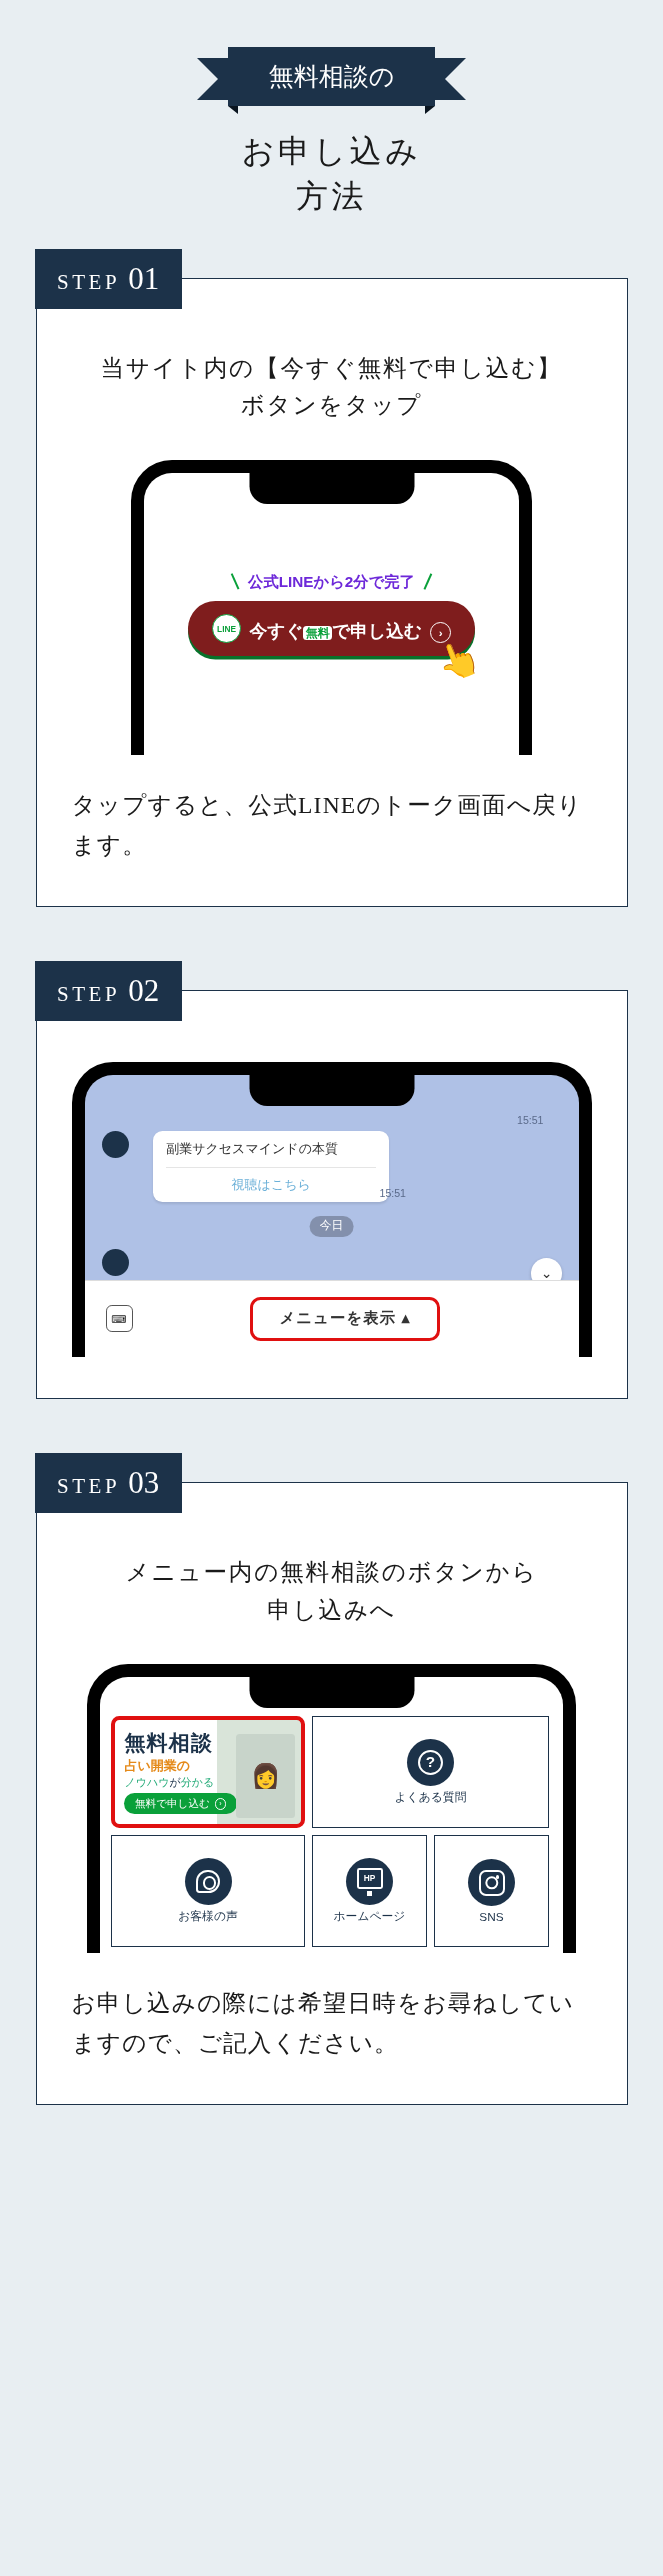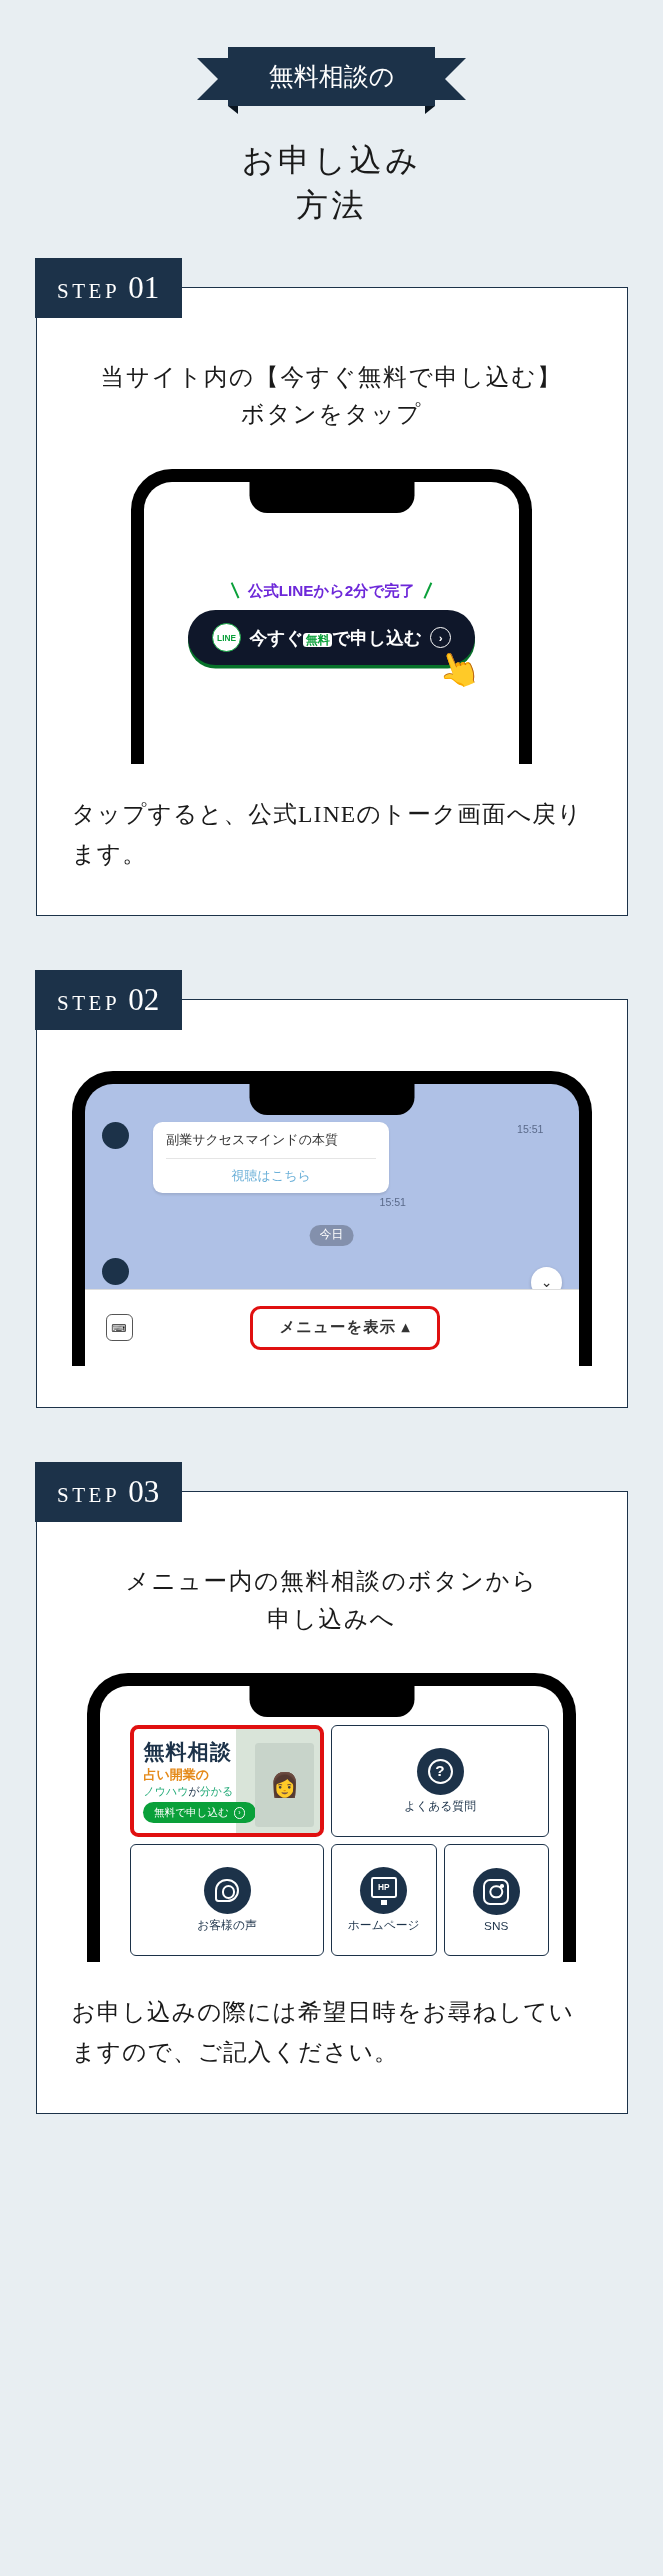--- a/index.html
+++ b/index.html
@@ -12,21 +12,21 @@
   padding-top: 47px;
 }
 .header { text-align: center; margin-bottom: 59px; }
 .ribbon {
   position: relative;
   display: inline-block;
   background: #1c3249;
   color: #fff;
   font-size: 25px;
   padding: 13px 41px;
-  margin-bottom: 32px;
+  margin-bottom: 23px;
 }
 .ribbon::before, .ribbon::after {
   content: "";
   position: absolute;
   top: 10.6px;
   width: 0; height: 0;
   border: 21px solid #1c3249;
   z-index: -1;
 }
 .ribbon::before { left: -31px; border-left-color: transparent; }
@@ -99,28 +99,28 @@
 .line-caption::before, .line-caption::after {
   content: "";
   position: absolute;
   top: 1.2px;
   width: 1.8px; height: 16.5px;
   background: #0aa03a;
 }
 .line-caption::before { left: 0; transform: rotate(-24deg); }
 .line-caption::after { right: 0; transform: rotate(24deg); }
 .cta-btn {
-  background: #0f172a;
+  background: #7f1d1d;
   color: #fff;
   border-radius: 35px;
   padding: 13px 23.6px;
   font-size: 17.7px;
   font-weight: bold;
   font-family: sans-serif;
-  display: flex; align-items: center; gap: 8.3px;
+  display: flex; align-items: flex-end; gap: 8.3px;
   box-shadow: 0 3.5px 0 #07722a;
   position: relative;
 }
 .cta-free { background: #fff; color: #0aa03a; border-radius: 3.5px; padding: 0 2.4px; font-size: 12px; }
 .cta-arrow {
   width: 21px; height: 21px; border-radius: 50%;
   border: 1.8px solid #fff;
   display: flex; align-items: center; justify-content: center;
   font-size: 11.8px;
 }
@@ -144,21 +144,21 @@
   width: 552px; height: 295px;
   background: #afc1e6;
   border: 13px solid #000;
   border-bottom: none;
   border-radius: 41px 41px 0 0;
   position: relative;
   overflow: hidden;
   font-family: sans-serif;
 }
 .chat-row { position: absolute; left: 17.7px; display: flex; gap: 7px; align-items: flex-start; }
-.chat-row.row1 { top: 38px; gap: 24px; }
+.chat-row.row1 { top: 56px; gap: 24px; }
 .chat-row.row2 { top: 136px; }
 .avatar { width: 27px; height: 27px; border-radius: 50%; background: #1c3249; }
 .bubble {
   background: #fff; border-radius: 9.4px;
   padding: 9.4px 13px 0; width: 236px;
   box-shadow: 0 1.2px 2.4px rgba(0,0,0,.1);
 }
 .bubble-title { font-size: 13px; color: #333; margin-bottom: 8.3px; }
 .bubble-link { text-align: center; color: #6bb0d8; font-size: 13px; padding: 8.3px 0; border-top: 0.6px solid #e5e5e5; }
 .ts { position: absolute; font-size: 10.6px; color: #5a6a8a; }
@@ -184,22 +184,22 @@
 
 
 .phone3 {
   width: 489px; height: 289px;
   background: #fff;
   border: 13px solid #000; border-bottom: none;
   border-radius: 41px 41px 0 0;
   position: relative;
   font-family: sans-serif;
 }
-.menu-grid { position: absolute; top: 39px; left: 22px; right: 14px; display: grid; grid-template-columns: 194px 1fr 1fr; grid-template-rows: 112px 112px; gap: 7px; padding-left: 8px; }
-.cell { border: 1.2px solid #1c3249; border-radius: 6px; display: flex; flex-direction: column; align-items: center; justify-content: center; gap: 3.5px; }
+.menu-grid { position: absolute; top: 39px; left: 3px; right: 14px; display: grid; grid-template-columns: 194px 1fr 1fr; grid-template-rows: 112px 112px; gap: 7px; padding-left: 8px; }
+.cell { border: 1.2px solid #1c3249; border-radius: 0; display: flex; flex-direction: column; align-items: center; justify-content: center; gap: 3.5px; }
 .promo {
   grid-row: 1; grid-column: 1;
   border: 4.7px solid #e01010; border-radius: 8.3px;
   background: linear-gradient(90deg, #fff 55%, #d9e4d9 55%);
   align-items: flex-start; justify-content: flex-start;
   padding: 8.3px 9.4px; position: relative;
 }
 .promo h3 { font-family: "Hiragino Mincho ProN", serif; font-size: 21px; letter-spacing: 1.2px; color: #1c3249; }
 .promo-sub1 { color: #e58a1a; font-size: 13px; font-weight: bold; }
 .promo-sub2 { color: #1c3249; font-size: 11px; font-family: Liberation Serif, serif; }

